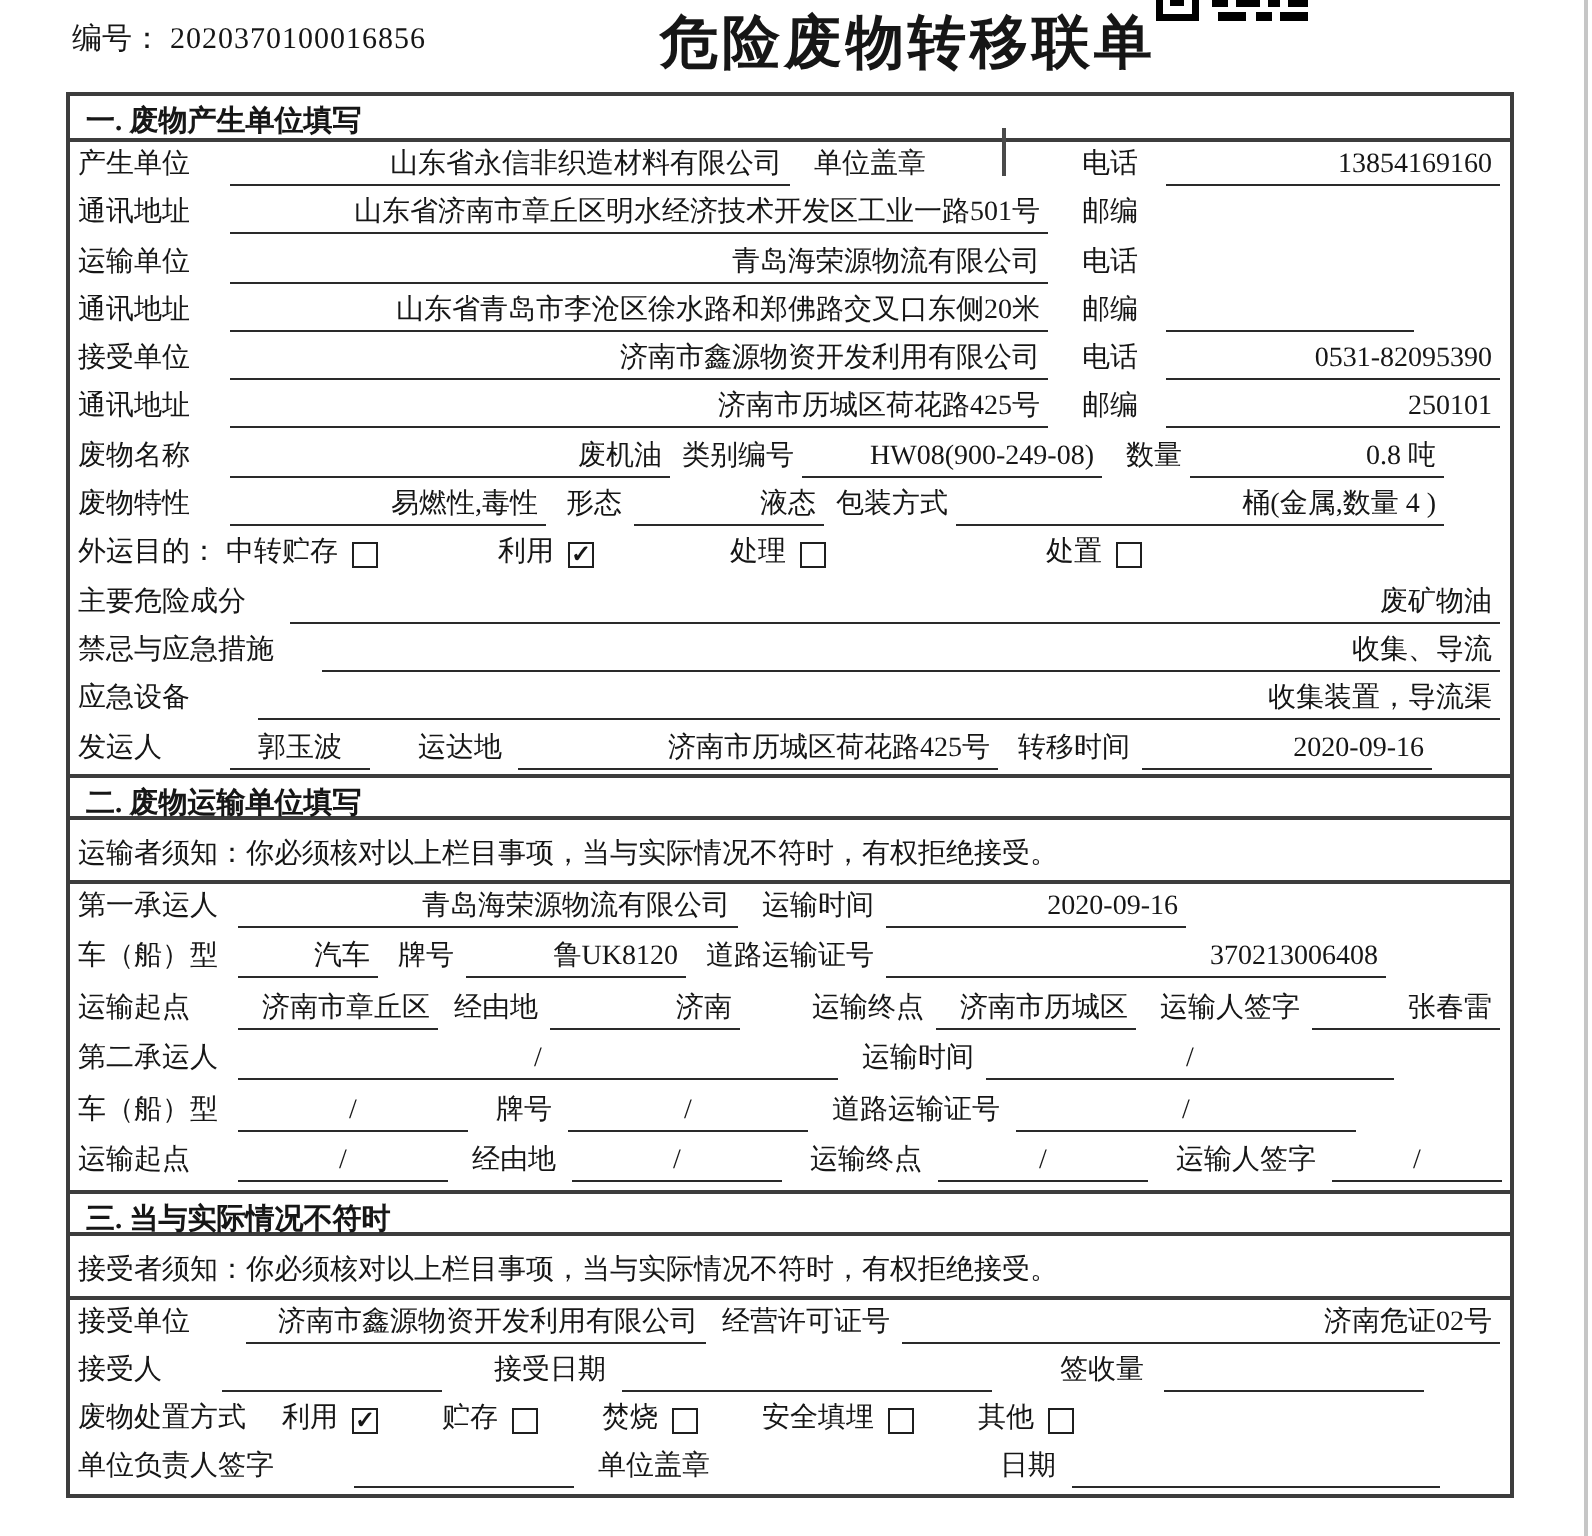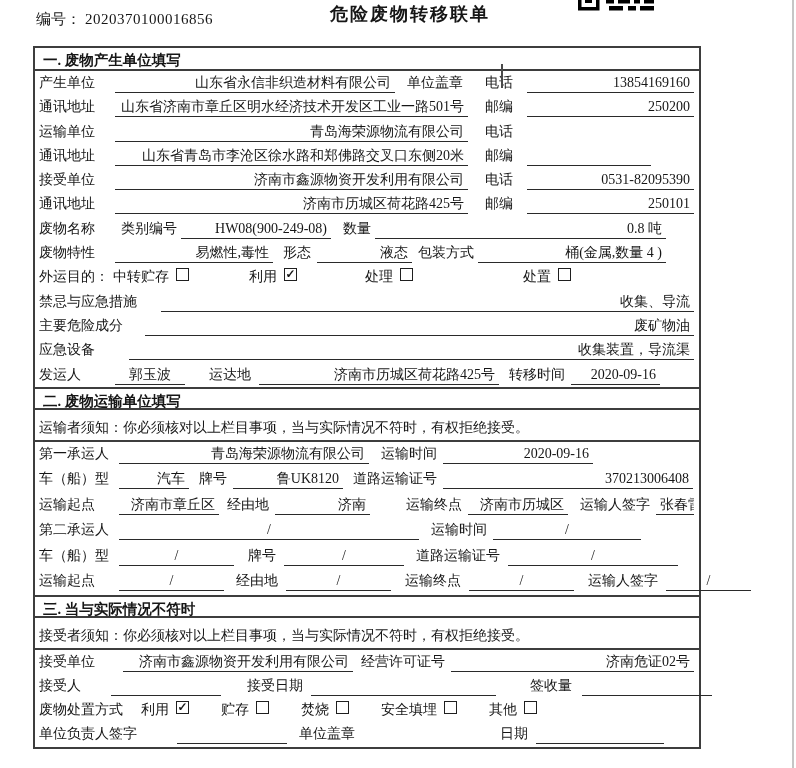--- a/index.html
+++ b/index.html
@@ -1,46 +1,46 @@
 <!DOCTYPE html>
 <html><head>
 <meta charset="utf-8">
 <style>
   html,body{margin:0;padding:0;background:#ffffff;}
   #page{position:relative;width:796px;height:768px;background:#ffffff;overflow:hidden;
         font-family:"Liberation Serif","DejaVu Serif",serif;color:#161616;}
   
   .docno{position:absolute;left:36px;top:10px;font-size:15px;white-space:nowrap;}
   .docno .num{margin-left:4px;letter-spacing:.5px;}
-  .title{position:absolute;left:330px;top:2px;font-size:18px;font-weight:bold;letter-spacing:2px;white-space:nowrap;}
+  .title{position:absolute;left:330px;top:2px;font-size:29px;font-weight:bold;letter-spacing:2px;white-space:nowrap;}
   .qr{position:absolute;left:578px;top:0;}
   .pageedge{position:absolute;left:792px;top:0;width:2px;height:768px;background:#c6c6c6;}
   
-  .sheet{position:absolute;left:33px;top:46px;width:668px;box-sizing:border-box;border:2px solid #3d3d3d;background:#fff;}
+  .sheet{position:absolute;left:33px;top:46px;width:724px;box-sizing:border-box;border:2px solid #3d3d3d;background:#fff;}
   .sech{box-sizing:border-box;height:23px;padding:3px 0 0 8px;font-size:14.5px;font-weight:bold;
         border-bottom:2px solid #3d3d3d;white-space:nowrap;}
   .sech.mid{border-top:2px solid #3d3d3d;}
   .row{display:flex;align-items:flex-start;box-sizing:border-box;padding:3px 3px 0 4px;
        font-size:14px;line-height:18px;white-space:nowrap;}
   .s1 .row{height:24.3px;}
   .s2 .row{height:25.5px;}
   .s3 .row{height:24.2px;}
   .notice{height:32px !important;padding-top:9px !important;border-bottom:2px solid #3d3d3d;}
   .lbl{flex:none;white-space:nowrap;}
   .val{flex:none;box-sizing:border-box;height:19px;border-bottom:1px solid #2a2a2a;
        padding:0 4px;overflow:hidden;white-space:nowrap;text-align:right;}
   .fx{flex:1 1 auto;margin-right:17px;}
   .fx2{flex:1 1 auto;margin-right:2px;}
   .ctr{text-align:center;}
   .sp{flex:1 1 auto;}
   .rcol{flex:none;width:211px;display:flex;}
   .rcol .lbl{width:32px;margin-right:10px;}
   .rcol .val{flex:1 1 auto;margin-right:2px;}
   .rcol .val.short{margin-right:45px;}
-  .cb{display:inline-flex;flex:none;}
+  .cb{display:inline-flex;align-items:center;flex:none;}
   .box{box-sizing:border-box;width:13px;height:13px;border:1.5px solid #1f1f1f;margin-left:7px;
        display:inline-block;text-align:center;}
   .box i{font-style:normal;font-weight:bold;font-size:12px;line-height:10px;display:block;}
   .stub{position:absolute;left:466px;top:16px;width:2px;height:24px;background:#4a4a4a;}
   .printline{position:absolute;left:36px;top:748px;font-size:15px;white-space:nowrap;}
   .printline .num{margin-left:4px;}
 </style>
 </head>
 <body>
 
@@ -82,21 +82,20 @@
           <span class="lbl">电话</span>
           <span class="val">13854169160</span>
         </span>
       </div>
 
       <div class="row">
         <span class="lbl" style="width:76px">通讯地址</span>
         <span class="val fx">山东省济南市章丘区明水经济技术开发区工业一路501号</span>
         <span class="rcol">
           <span class="lbl">邮编</span>
-          <span class="val">250200</span>
         </span>
       </div>
 
       <div class="row">
         <span class="lbl" style="width:76px">运输单位</span>
         <span class="val fx">青岛海荣源物流有限公司</span>
         <span class="rcol">
           <span class="lbl">电话</span>
         </span>
       </div>
@@ -123,20 +122,21 @@
         <span class="lbl" style="width:76px">通讯地址</span>
         <span class="val fx">济南市历城区荷花路425号</span>
         <span class="rcol">
           <span class="lbl">邮编</span>
           <span class="val">250101</span>
         </span>
       </div>
 
       <div class="row">
         <span class="lbl" style="width:76px">废物名称</span>
+        <span class="val" style="width:220px">废机油</span>
         <span class="lbl" style="margin-left:6px">类别编号</span>
         <span class="val" style="width:150px;margin-left:4px">HW08(900-249-08)</span>
         <span class="lbl" style="margin-left:12px">数量</span>
         <span class="val fx" style="margin-left:4px;margin-right:30px">0.8 吨</span>
       </div>
 
       <div class="row">
         <span class="lbl" style="width:76px">废物特性</span>
         <span class="val" style="width:158px">易燃性,毒性</span>
         <span class="lbl" style="margin-left:10px">形态</span>
@@ -167,27 +167,27 @@
         </span>
         <span class="cb" style="margin-left:110px">
           <span>处置</span>
           <span class="box">
               <i></i>
             </span>
         </span>
       </div>
 
       <div class="row">
+        <span class="lbl" style="width:96px">主要危险成分</span>
+        <span class="val fx2" style="margin-left:10px">废矿物油</span>
+      </div>
+
+      <div class="row">
         <span class="lbl" style="width:112px">禁忌与应急措施</span>
         <span class="val fx2" style="margin-left:10px">收集、导流</span>
-      </div>
-
-      <div class="row">
-        <span class="lbl" style="width:96px">主要危险成分</span>
-        <span class="val fx2" style="margin-left:10px">废矿物油</span>
       </div>
 
       <div class="row">
         <span class="lbl" style="width:76px">应急设备</span>
         <span class="val fx2" style="margin-left:14px">收集装置，导流渠</span>
       </div>
 
       <div class="row">
         <span class="lbl" style="width:76px">发运人</span>
         <span class="val ctr" style="width:70px">郭玉波</span>

